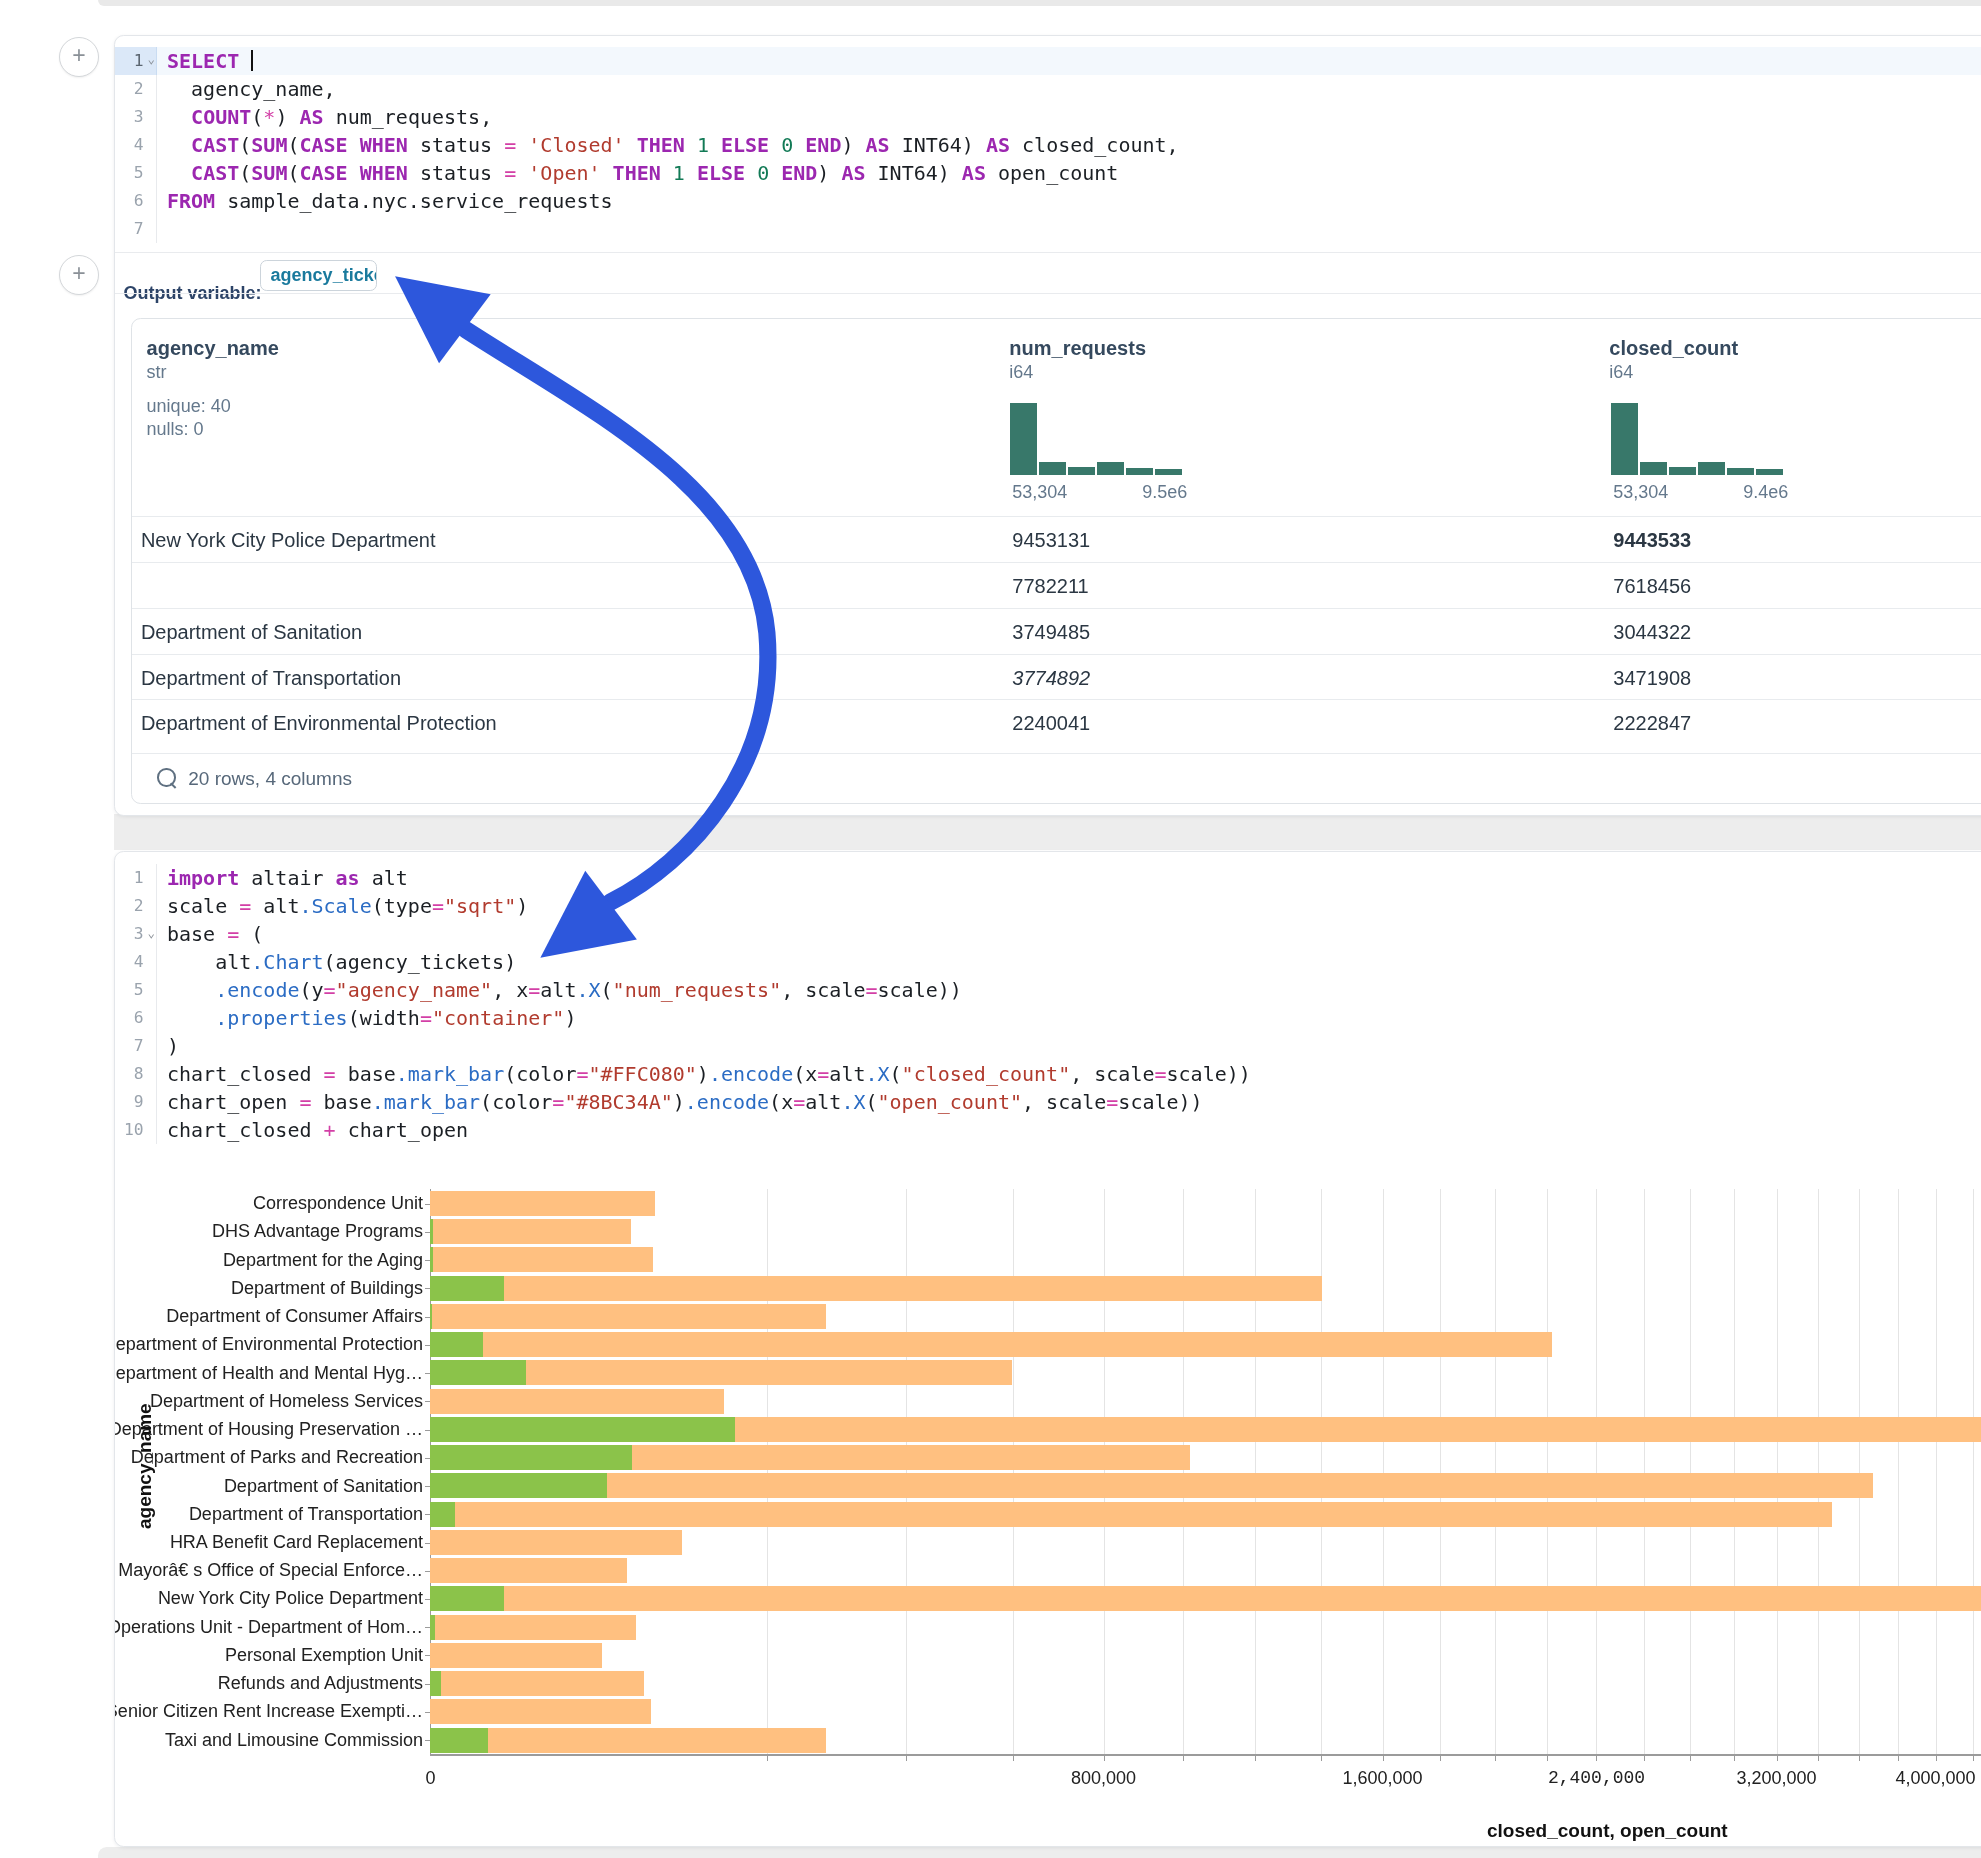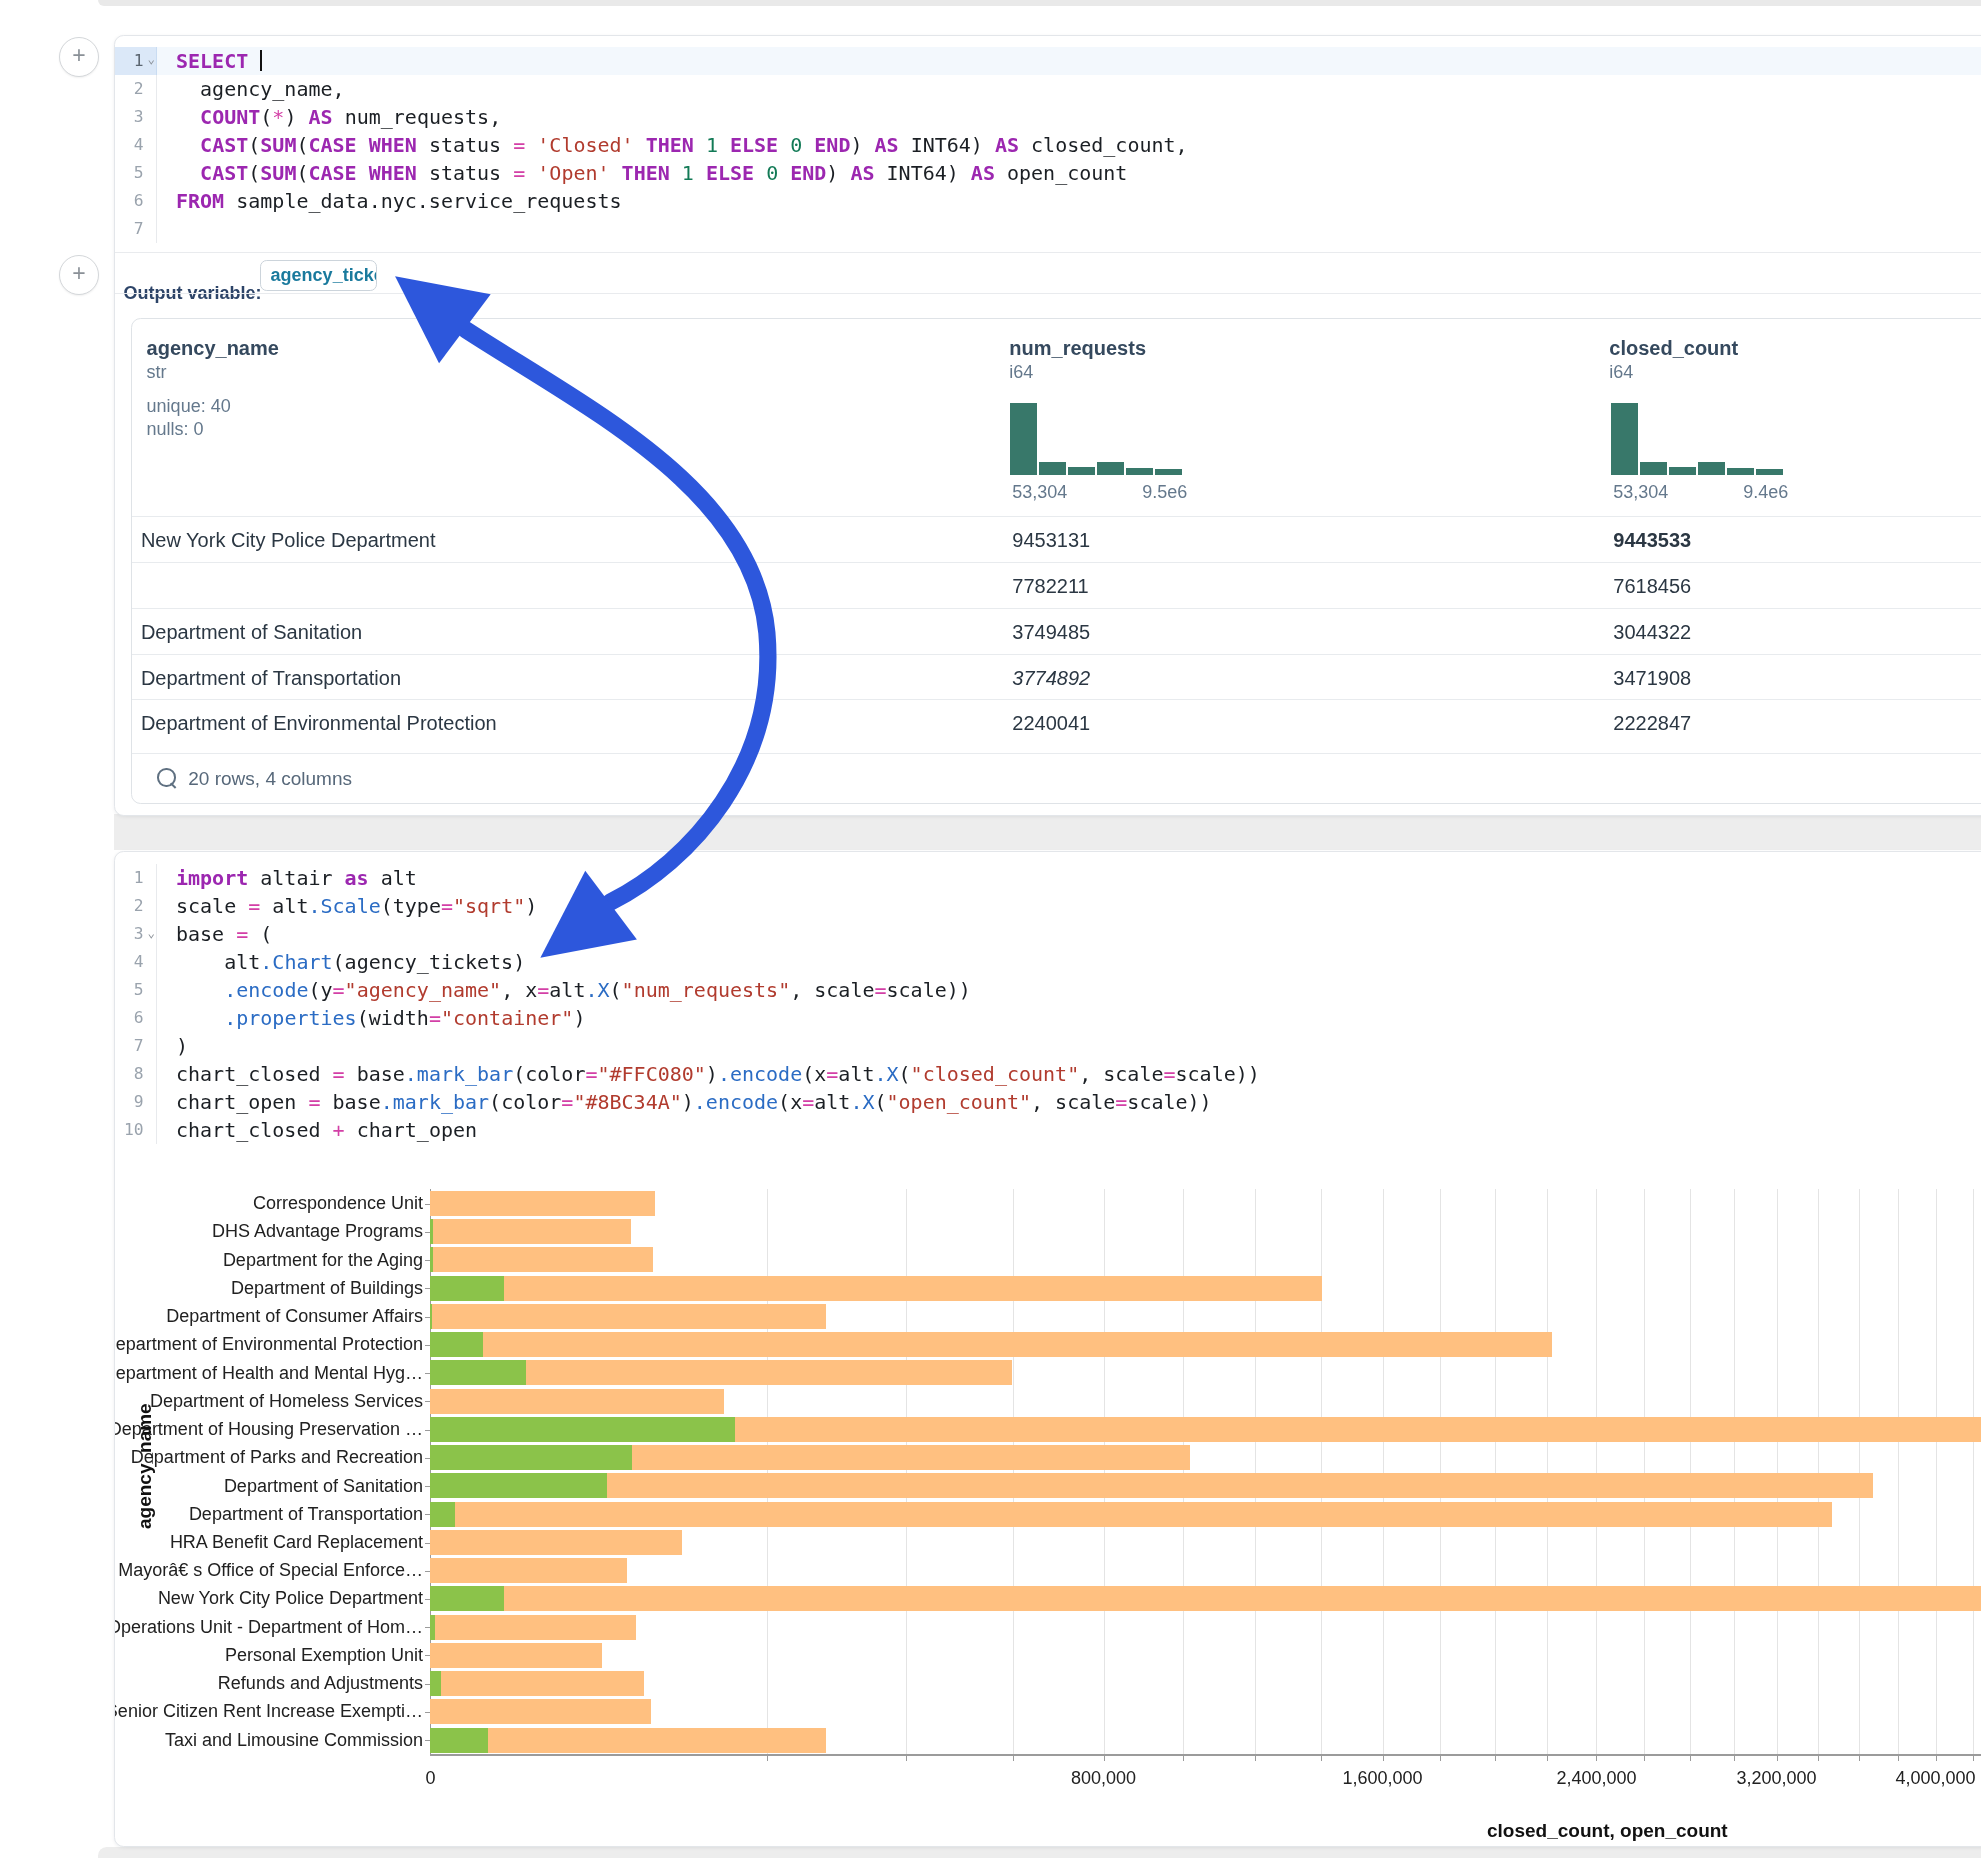--- a/index.html
+++ b/index.html
@@ -25,21 +25,21 @@
   .gutter{
     position:absolute;left:0;top:0;width:42px;height:28px;
     border-right:1px solid #e8eaed;color:#9aa3ad;
     font-family:"DejaVu Sans Mono",monospace;font-size:16.3px;text-align:right;
     box-sizing:border-box;padding-right:12.4px;
   }
   .code-line.active .gutter{background:#dbe8f8;border-right:1px solid #c9dcf2;color:#5b6570;}
   .chev{position:absolute;right:1px;top:-1.9px;font-size:12.4px;color:#8a9097;}
   .code-text{
     position:absolute;left:52px;top:0;font-family:"DejaVu Sans Mono",monospace;
-    font-size:20px;color:#1b1f24;margin-left:9px;
+    font-size:20px;color:#1b1f24;
   }
   .tok-kw{color:#9C27B0;font-weight:700;}
   .tok-fn{color:#2B6CC4;}
   .tok-str{color:#B13B2E;}
   .tok-num{color:#127A56;}
   .tok-op{color:#D33FA6;}
   .caret{display:inline-block;width:1.9px;height:21px;background:#111;vertical-align:-3.8px;}
   
   .divider{position:absolute;left:0;right:0;height:1px;background:#e9ebee;}
   .outvar-label{position:absolute;font-size:18px;font-weight:700;color:#2d4468;}
@@ -292,21 +292,21 @@
       <div class="ylab" style="right: 1594px; top: 849px;">Senior Citizen Rent Increase Exempti…</div>
       <div class="ytick" style="left: 310px; top: 860px; width: 5.7px;"></div>
       <div class="chart-bar" style="left: 315px; top: 847px; width: 221px; height: 25px; background: rgb(255, 192, 128);"></div>
       <div class="ylab" style="right: 1594px; top: 878px;">Taxi and Limousine Commission</div>
       <div class="ytick" style="left: 310px; top: 888px; width: 5.7px;"></div>
       <div class="chart-bar" style="left: 315px; top: 876px; width: 396px; height: 25px; background: rgb(255, 192, 128);"></div>
       <div class="chart-bar" style="left: 315px; top: 876px; width: 58px; height: 25px; background: rgb(139, 195, 74);"></div>
       <div class="xlab" style="left: 239px; width: 153px; top: 916px;">0</div>
       <div class="xlab" style="left: 912px; width: 153px; top: 916px;">800,000</div>
       <div class="xlab" style="left: 1191px; width: 153px; top: 916px;">1,600,000</div>
-      <div class="xlab" style="left: 1405px; width: 153px; top: 916px;">2,400,000</div>
+      <div class="xlab" style="left: 1405px; width: 153px; top: 916px; font-family: Liberation Mono, monospace;">2,400,000</div>
       <div class="xlab" style="left: 1585px; width: 153px; top: 916px;">3,200,000</div>
       <div class="xlab" style="left: 1744px; width: 153px; top: 916px;">4,000,000</div>
       <div class="axis-title" style="left: 1372px; top: 944px; margin-top: 24px;">closed_count, open_count</div>
       <div class="axis-title" style="left: 19px; top: 677px; transform: rotate(-90deg); transform-origin: left top;">agency_name</div>
     </div>
 </div>
 
 <svg class="arrow-overlay" width="1982" height="1858" viewBox="0 0 2073 1944">
   <path id="arrow-body" d="M 487,345 C 615,428 788,512 802,662 C 814,800 722,902 638,944" fill="none" stroke-width="18" stroke-linecap="round" stroke="#2D57DC"></path>
   <polygon id="arrow-head-top" points="413,289 513,308 459,380" fill="#2D57DC"></polygon>

